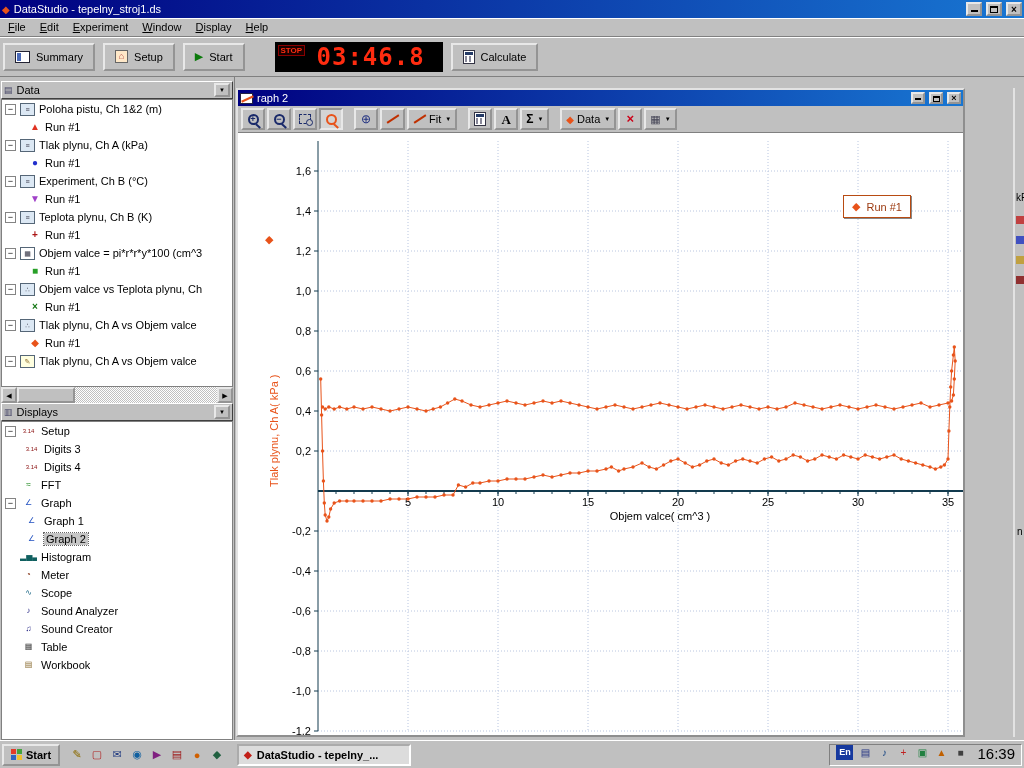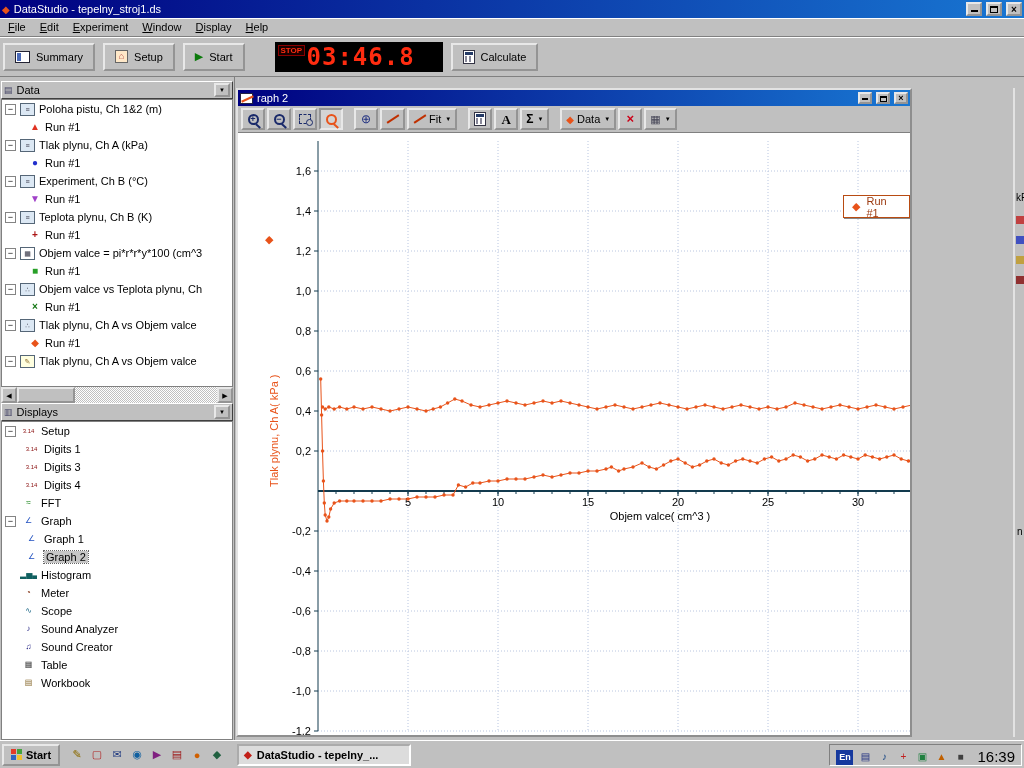--- a/index.html
+++ b/index.html
@@ -21,21 +21,21 @@
 .tbtn{display:inline-flex;align-items:center;gap:6px;height:28px;padding:0 10px;background:#c0c0c0;border:2px outset #e8e8e8;font-size:11px}
 .sumic{width:15px;height:12px;border:1px solid #223;background:#fff;position:relative}
 .sumic::before{content:"";position:absolute;left:1px;top:1px;bottom:1px;width:4px;background:#4a6ab8}
 .setic{width:13px;height:13px;border:1px solid #666;background:#ffe8c8;font:9px/11px "Liberation Sans";text-align:center;color:#a33}
 .playic{color:#0c7a0c;font-size:11px}
 .calcic{position:relative;width:12px;height:14px;background:#fff;border:1px solid #334}
 .calcic::before{content:"";position:absolute;left:1px;right:1px;top:1px;height:3px;background:#243a66}
 .calcic::after{content:"";position:absolute;left:1px;right:1px;bottom:1px;height:6px;background:repeating-linear-gradient(90deg,#889 0 2px,#fff 2px 4px)}
 .timer{position:relative;width:168px;height:30px;background:#000;margin-left:30px;display:flex;align-items:center}
 .timer .stop{position:absolute;left:3px;top:3px;color:#ff2c10;font-size:8px;font-weight:bold;border:1px solid #8a0000;padding:0 2px;background:#1a0000}
-.timer .time{color:#ff2c10;font:bold 24px "DejaVu Sans Mono",monospace;letter-spacing:1px;margin-left:32px}
+.timer .time{color:#ff2c10;font:bold 24px "DejaVu Sans Mono",monospace;letter-spacing:1px;margin-left:42px}
 
 #mainarea{position:absolute;left:0;top:77px;width:1024px;height:663px;background:#c0c0c0}
 #leftpanel{position:absolute;left:0;top:77px;width:235px;height:663px;background:#c0c0c0;border-right:1px solid #808080;padding:4px 1px 0 1px;display:flex;flex-direction:column}
 .phead{height:18px;display:flex;align-items:center;gap:4px;padding:0 2px;background:#c0c0c0;border:1px solid;border-color:#fff #404040 #404040 #fff;flex:none}
 .phead .pl{flex:1;font-size:11px}
 .phicon{font-size:9px;color:#446}
 .pdrop{width:16px;height:14px;font-size:6px;line-height:11px;text-align:center;background:#c0c0c0;border:2px outset #e8e8e8}
 .tree{background:#fff;border:1px solid #808080;overflow:hidden;position:relative}
 #datatree{height:288px;flex:none}
 #displaytree{flex:1}
@@ -50,21 +50,21 @@
 .dispicon{width:17px;height:13px;font:8px/12px "Liberation Sans";text-align:center;flex:none;overflow:hidden}
 .dispicon.ic2-digits{font-size:6px;color:#8a1010;letter-spacing:0}
 .runm{width:12px;text-align:center;font-size:10px;flex:none;line-height:12px}
 .tlabel{font-size:11px;max-width:186px;overflow:hidden}
 .tlabel.sel{background:#c6c6c6;outline:1px dotted #666;padding:0 2px}
 .hscroll{height:16px;display:flex;align-items:center;background:#d8d8d8;flex:none;margin:0}
 .sarr{width:16px;height:16px;background:#c0c0c0;border:2px outset #e8e8e8;font-size:7px;line-height:11px;text-align:center;flex:none}
 .strack{flex:1;height:16px;position:relative;background:repeating-conic-gradient(#fff 0 25%,#c0c0c0 0 50%) 0 0/2px 2px}
 .sthumb{position:absolute;left:0;top:0;width:58px;height:16px;background:#c0c0c0;border:2px outset #e8e8e8}
 
-#gwin{position:absolute;left:236px;top:88px;width:676px;height:649px;background:#c0c0c0;border:2px outset #e2e2e2;display:flex;flex-direction:column}
+#gwin{position:absolute;left:236px;top:88px;width:729px;height:649px;background:#c0c0c0;border:2px outset #e2e2e2;display:flex;flex-direction:column}
 .gtb{height:16px;flex:none}
 .gwicon{width:13px;height:11px;background:#fff;border:1px solid #224;position:relative;flex:none}
 .gwicon::before{content:"";position:absolute;left:0;top:4px;width:13px;height:2px;background:#e8531a;transform:rotate(-25deg)}
 #gtoolbar{height:26px;display:flex;align-items:center;gap:2px;padding:1px 3px;background:#c0c0c0;flex:none}
 .gbtn{height:22px;min-width:24px;display:inline-flex;align-items:center;justify-content:center;gap:3px;background:#c0c0c0;border:2px outset #e8e8e8;padding:0 4px;font-size:11px}
 .gbtn.pressed{border-style:inset;background:#d4d4d4}
 .gsep{width:7px}
 .mag{display:inline-block;position:relative;width:11px;height:11px;border:2px solid #1a2a6a;border-radius:50%;color:#1a2a6a;font:bold 9px/7px "Liberation Sans";text-align:center}
 .mag::after{content:"";position:absolute;right:-4px;bottom:-4px;width:6px;height:2px;background:#1a2a6a;transform:rotate(42deg)}
 .mag.o{border-color:#e8531a;color:#e8531a}
@@ -95,21 +95,21 @@
 
 #taskbar{position:absolute;left:0;top:740px;width:1024px;height:28px;background:#c0c0c0;border-top:1px solid #fff;display:flex;align-items:center;padding:0 2px;gap:3px}
 #startbtn{height:22px;display:inline-flex;align-items:center;gap:4px;padding:0 7px;font-weight:bold;background:#c0c0c0;border:2px outset #e8e8e8;font-size:11px}
 .winflag{display:inline-grid;grid-template-columns:5px 5px;grid-template-rows:5px 5px;gap:1px}
 .winflag span:nth-child(1){background:#e23a2a}.winflag span:nth-child(2){background:#43a33c}
 .winflag span:nth-child(3){background:#2f63c4}.winflag span:nth-child(4){background:#eec builds} .winflag span:nth-child(4){background:#eec12f}
 #quicklaunch{display:flex;gap:2px;margin-left:5px}
 .qli{width:18px;height:18px;display:flex;align-items:center;justify-content:center;font-size:11px}
 #taskbtn{height:22px;width:174px;display:inline-flex;align-items:center;gap:5px;padding:0 5px;background:#dcdcdc;border:2px inset #fff;font-weight:bold;font-size:11px;margin-left:8px;white-space:nowrap;overflow:hidden}
 .tdia{color:#c22018;font-size:10px}
-#tray{margin-left:auto;height:22px;display:flex;align-items:flex-end;gap:4px;padding:0 6px;border:1px solid;border-color:#808080 #fff #fff #808080}
+#tray{margin-left:auto;height:22px;display:flex;align-items:flex-start;gap:4px;padding:0 6px;border:1px solid;border-color:#808080 #fff #fff #808080}
 #lang{width:17px;height:15px;background:#16399e;color:#fff;font:bold 9px/15px "Liberation Sans";text-align:center}
 .tico{width:16px;height:16px;font-size:10px;line-height:16px;text-align:center}
 #clock{font-size:15px;padding-left:5px}
 </style>
 </head>
 <body>
 
 <div id="screen">
 
   <div class="tb">
@@ -240,24 +240,20 @@
     <div class="phead">
       <span class="phicon">▥</span>
       <span class="pl">Displays</span>
       <button class="pdrop">▼</button>
     </div>
     <div id="displaytree" class="tree">
         <div class="trow">
           <span class="expb">−</span>
           <span class="dispicon ic2-digits" style="color: rgb(138, 16, 16);">3.14</span>
           <span class="tlabel">Setup</span>
-        </div>
-        <div class="trow ind1">
-          <span class="dispicon ic2-digits" style="color: rgb(138, 16, 16);">3.14</span>
-          <span class="tlabel">Digits 1</span>
         </div>
         <div class="trow ind1">
           <span class="dispicon ic2-digits" style="color: rgb(138, 16, 16);">3.14</span>
           <span class="tlabel">Digits 3</span>
         </div>
         <div class="trow ind1">
           <span class="dispicon ic2-digits" style="color: rgb(138, 16, 16);">3.14</span>
           <span class="tlabel">Digits 4</span>
         </div>
         <div class="trow">

